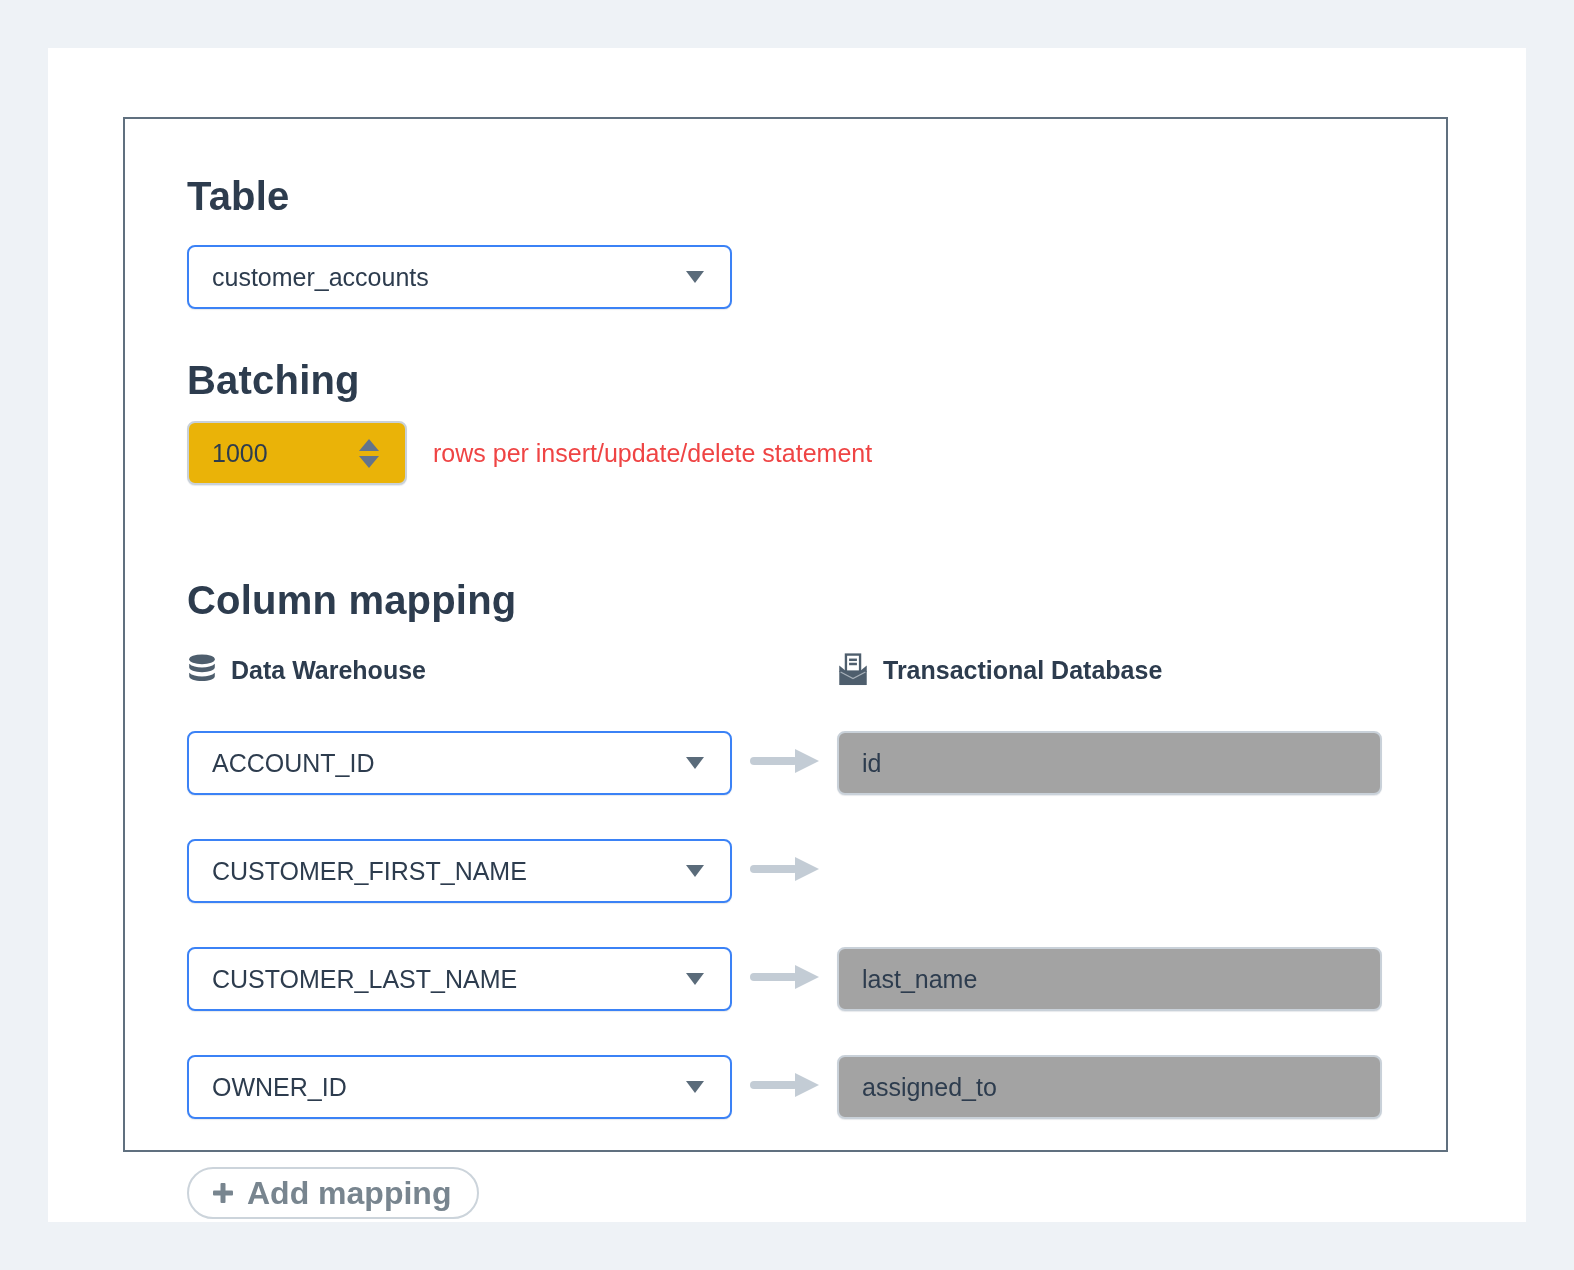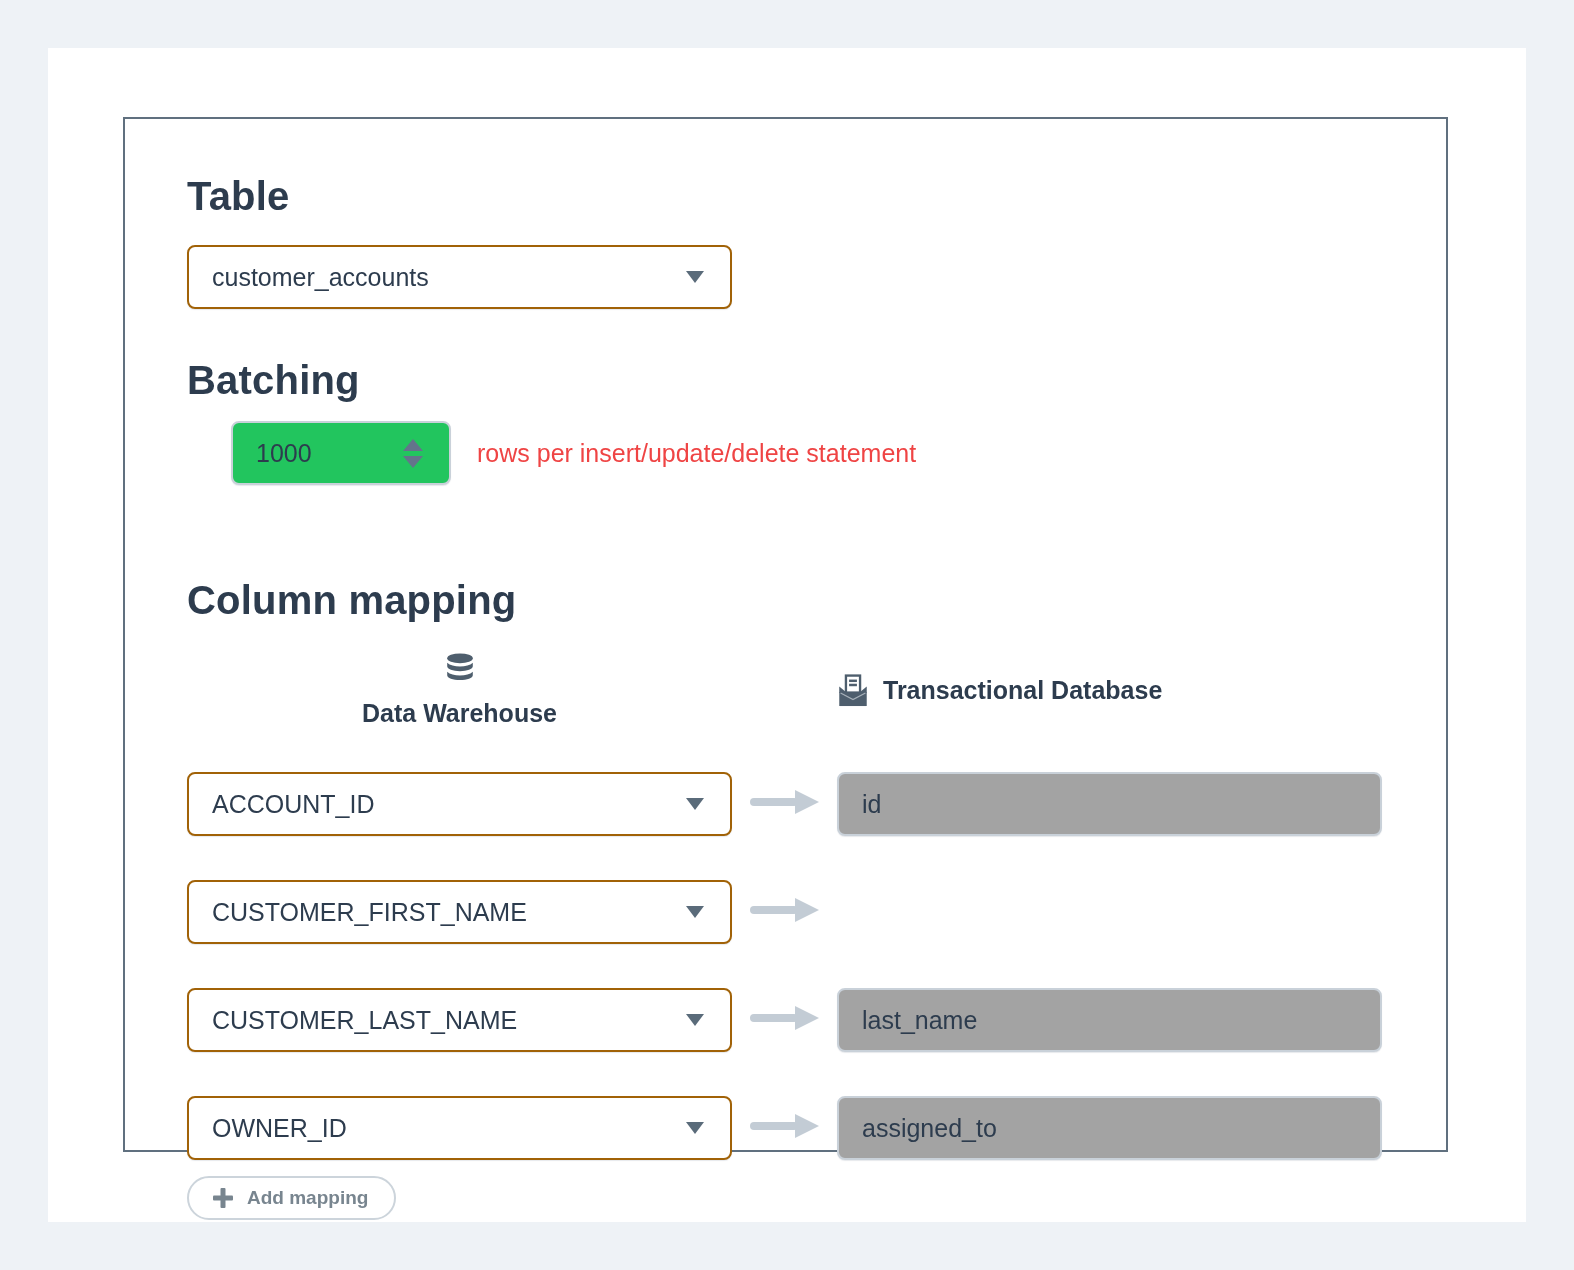--- a/index.html
+++ b/index.html
@@ -25,21 +25,21 @@
     background:#ffffff;
     padding:54px 62px 0 62px;
   }
   h2.section-heading {
     font-size:40px; font-weight:bold; color:#2d3c4e;
     letter-spacing:0.2px; line-height:1.15;
   }
   
   .select {
     width:545px; height:64px;
-    border:2px solid #a16207; border-radius:8px;
+    border:2px solid #3b82f6; border-radius:8px;
     background:#fff;
     display:flex; align-items:center; justify-content:space-between;
     padding:0 26px 0 23px;
     font-size:25px; color:#2d3c4e;
     cursor:pointer;
     box-shadow:0 1px 1px rgba(120,135,150,0.18);
   }
   .caret {
     width:0; height:0;
     border-left:9px solid transparent;
@@ -57,26 +57,25 @@
     box-shadow:0 1px 1px rgba(120,135,150,0.18);
   }
   
   .table-select-wrap { margin-top:26px; }
   
   .batching-heading { margin-top:48px; }
   .batch-row { margin-top:18px; display:flex; align-items:center; }
   .stepper {
     width:220px; height:64px;
     border:2px solid #c9d1d9; border-radius:8px;
-    background:#22c55e;
+    background:#eab308;
     display:flex; align-items:center; justify-content:space-between;
     padding:0 26px 0 23px;
     font-size:25px; color:#2d3c4e;
     box-shadow:0 1px 1px rgba(120,135,150,0.18);
-    margin-left:44px;
   }
   .stepper-arrows { display:flex; flex-direction:column; gap:5px; }
   .step-up {
     width:0; height:0; cursor:pointer;
     border-left:10px solid transparent;
     border-right:10px solid transparent;
     border-bottom:12px solid #64748b;
   }
   .step-down {
     width:0; height:0; cursor:pointer;
@@ -95,27 +94,27 @@
   .col-headers { margin-top:30px; }
   .col-header {
     display:flex; align-items:center; gap:14px;
     font-size:25px; font-weight:bold; color:#2d3c4e;
   }
   .col-header .hdr-icon { flex:0 0 auto; display:flex; }
   .map-row { margin-top:44px; }
   .arrow-cell { display:flex; justify-content:center; align-items:center; }
   
   .add-pill {
-    margin-top:16px; margin-bottom:54px;
+    margin-top:48px; margin-bottom:54px;
     display:inline-flex; align-items:center; gap:12px;
-    height:44px; padding:0 26px 0 22px;
+    height:52px; padding:0 26px 0 22px;
     border:2px solid #ccd4db; border-radius:28px;
     background:#fff; cursor:pointer;
     font-family:"Liberation Sans","DejaVu Sans",sans-serif;
-    font-size:19px; font-weight:bold; color:#78858f;
+    font-size:32px; font-weight:bold; color:#78858f;
   }
 </style>
 </head>
 <body>
 
 <div class="page">
   <div class="card">
     <div class="panel">
 
       
@@ -137,21 +136,21 @@
             <span class="step-down"></span>
           </span>
         </div>
         <span class="batch-desc">rows per insert/update/delete statement</span>
       </div>
 
       
       <h2 class="section-heading mapping-heading">Column mapping</h2>
 
       <div class="map-grid col-headers">
-        <div class="col-header" style="grid-column:1;flex-direction:column;">
+        <div class="col-header" style="grid-column:1;">
           <span class="hdr-icon">
             <svg width="30" height="32" viewBox="0 0 28 30" fill="#4e5e6d" xmlns="http://www.w3.org/2000/svg">
               <ellipse cx="14" cy="5" rx="12" ry="4.6"></ellipse>
               <path d="M2 9.2 C4.5 11.6 9 12.6 14 12.6 C19 12.6 23.5 11.6 26 9.2 L26 12.4 C26 15 20.6 17 14 17 C7.4 17 2 15 2 12.4 Z"></path>
               <path d="M2 17.6 C4.5 20 9 21 14 21 C19 21 23.5 20 26 17.6 L26 20.8 C26 23.4 20.6 25.4 14 25.4 C7.4 25.4 2 23.4 2 20.8 Z"></path>
             </svg>
           </span>
           <span>Data Warehouse</span>
         </div>
         <div class="col-header" style="grid-column:3;">

